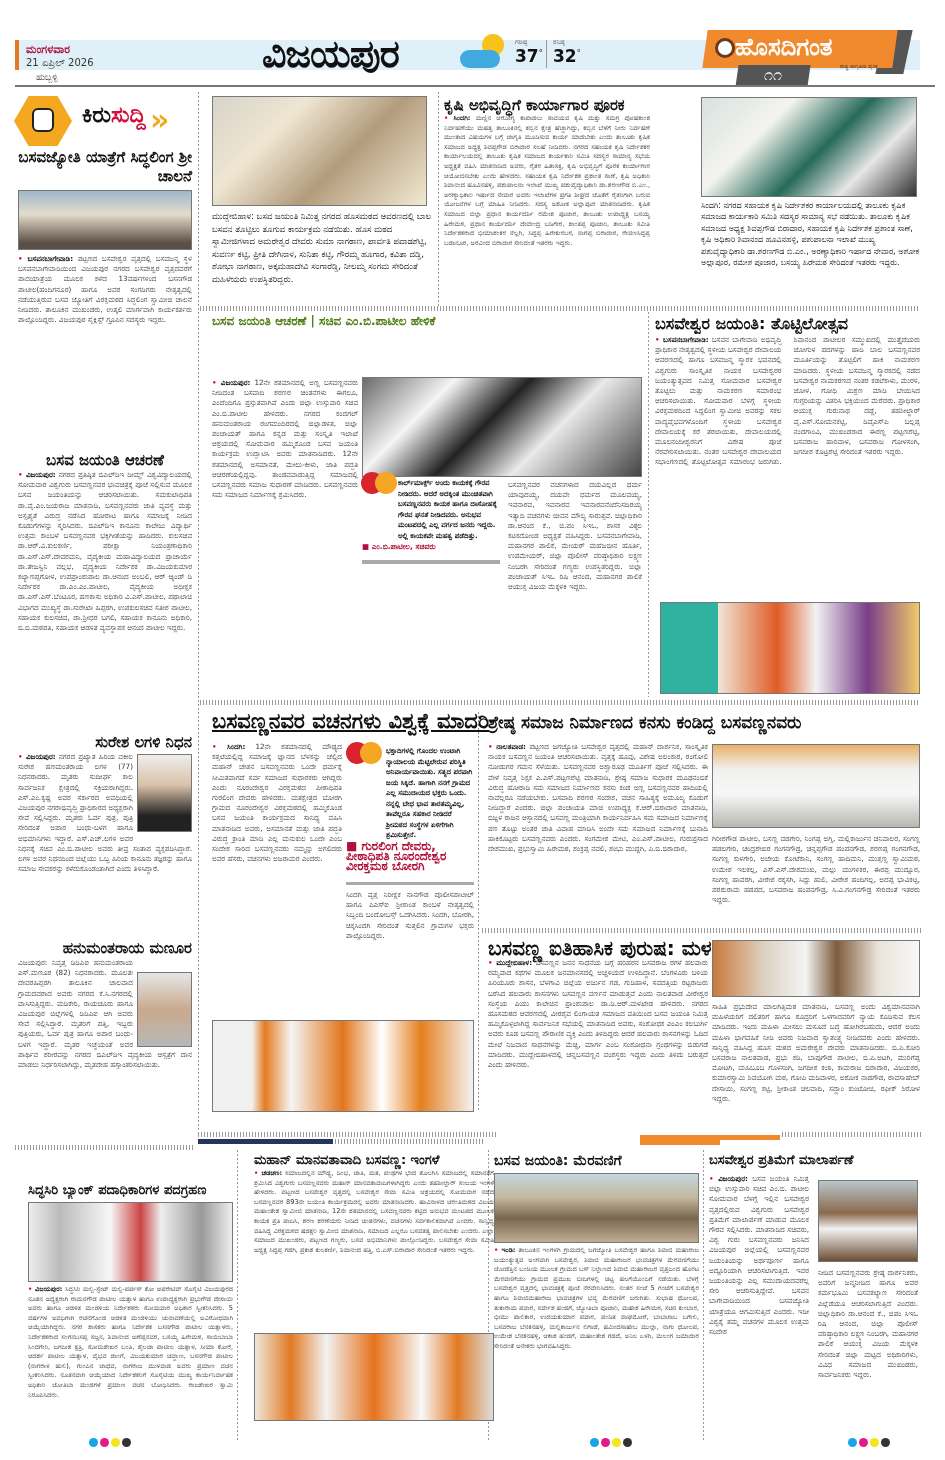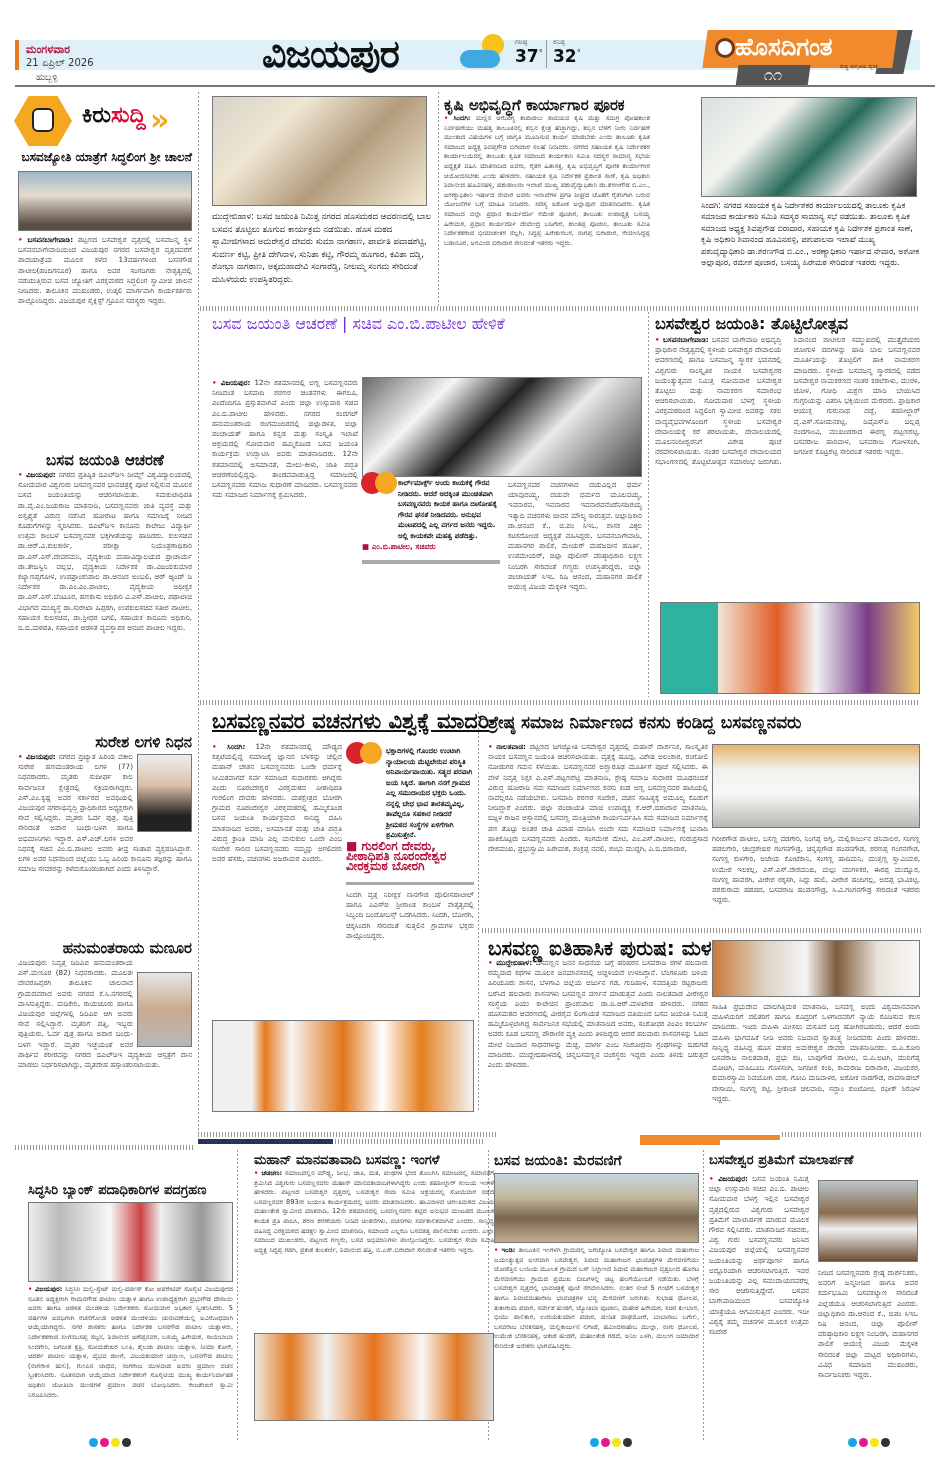--- a/index.html
+++ b/index.html
@@ -80,21 +80,21 @@
 
 <div class="abs kiru-hex">
   <div style="position:absolute;left:18px;top:12px;width:22px;height:24px;background:#fff;border:2px solid #222;border-radius:6px;"></div>
 </div>
 <div class="abs" style="left:82px;top:102px;font-size:22px;font-weight:bold;">
   <span style="color:#111">ಕಿರು</span><span style="color:#d0103a">ಸುದ್ದಿ</span>
 </div>
 <div class="abs kiru-chev">»</div>
 
 <div class="col" style="left:18px;top:148px;width:174px;">
-  <h2 style="font-size:12px;line-height:19px;text-align:right;">ಬಸವಜ್ಯೋತಿ ಯಾತ್ರೆಗೆ ಸಿದ್ಧಲಿಂಗ ಶ್ರೀ ಚಾಲನೆ</h2>
+  <h2 style="font-size:15px;line-height:19px;text-align:right;">ಬಸವಜ್ಯೋತಿ ಯಾತ್ರೆಗೆ ಸಿದ್ಧಲಿಂಗ ಶ್ರೀ ಚಾಲನೆ</h2>
   <div class="photo" style="position:relative;height:60px;margin:4px 0;background:linear-gradient(180deg,#9fb7c9,#e4dccd 40%,#5b4e44 90%);"></div>
   <p class="body-txt"><span class="dateline">ಬಸವನಬಾಗೇವಾಡಿ:</span> <span>ಪಟ್ಟಣದ ಬಸವೇಶ್ವರ ವೃತ್ತದಲ್ಲಿ ಬಸವಜನ್ಮ ಸ್ಥಳ ಬಸವನಬಾಗೇವಾಡಿಯಿಂದ ವಿಜಯಪುರ ನಗರದ ಬಸವೇಶ್ವರ ವೃತ್ತದವರೆಗೆ ಪಾದಯಾತ್ರೆಯ ಮೂಲಕ ಕಳೆದ 13ವರ್ಷಗಳಿಂದ ಬಸನಗೌಡ ಪಾಟೀಲ(ಹಂದಿಗನೂರ) ಹಾಗೂ ಅವರ ಸಂಗಡಿಗರು ನೇತೃತ್ವದಲ್ಲಿ ನಡೆಯುತ್ತಿರುವ ಬಸವ ಜ್ಯೋತಿಗೆ ವಿರಕ್ತಮಠದ ಸಿದ್ಧಲಿಂಗ ಸ್ವಾಮೀಜಿ ಚಾಲನೆ ನೀಡಿದರು. ತಾಲೂಕಿನ ಮುಖಂಡರು, ಉತ್ಕಲಿ ಮಾರ್ಗವಾಗಿ ಕಾರ್ಯಕರ್ತರು ಪಾಲ್ಗೊಂಡಿದ್ದರು. ವಿಜಯಪುರ ಸೈಕ್ಲಿಸ್ಟ್ ಗ್ರೂಪಿನ ಸದಸ್ಯರು ಇದ್ದರು.</span></p>
 </div>
 
 <div class="col" style="left:18px;top:450px;width:174px;">
   <h2 style="font-size:15px;line-height:20px;text-align:center;">ಬಸವ ಜಯಂತಿ ಆಚರಣೆ</h2>
   <p class="body-txt"><span class="dateline">ವಿಜಯಪುರ:</span> <span>ನಗರದ ಪ್ರತಿಷ್ಠಿತ ಬಿಎಲ್‌ಡಿಇ ಡೀಮ್ಡ್ ವಿಶ್ವವಿದ್ಯಾಲಯದಲ್ಲಿ ಸೋಮವಾರ ವಿಶ್ವಗುರು ಬಸವಣ್ಣನವರ ಭಾವಚಿತ್ರಕ್ಕೆ ಪೂಜೆ ಸಲ್ಲಿಸುವ ಮೂಲಕ ಬಸವ ಜಯಂತಿಯನ್ನು ಆಚರಿಸಲಾಯಿತು. ಸಮಕುಲಾಧಿಪತಿ ಡಾ.ವೈ.ಎಂ.ಜಯರಾಜ ಮಾತನಾಡಿ, ಬಸವಣ್ಣನವರು ಜಾತಿ ವ್ಯವಸ್ಥೆ ಮತ್ತು ಅಸ್ಪೃಶ್ಯತೆ ವಿರುದ್ಧ ನಡೆಸಿದ ಹೋರಾಟ ಹಾಗೂ ಸಮಾಜಕ್ಕೆ ನೀಡಿದ ಕೊಡುಗೆಗಳನ್ನು ಸ್ಮರಿಸಿದರು. ಬಿಎಲ್‌ಡಿಇ ಕಾನೂನು ಕಾಲೇಜು ವಿದ್ಯಾರ್ಥಿ ಉತ್ತಮ ಕಾಂಬಳೆ ಬಸವಣ್ಣನವರ ಭಕ್ತಿಗೀತೆಯನ್ನು ಹಾಡಿದರು. ಕುಲಸಚಿವ ಡಾ.ಆರ್.ವಿ.ಕುಲಕರ್ಣಿ, ಪರೀಕ್ಷಾ ನಿಯಂತ್ರಣಾಧಿಕಾರಿ ಡಾ.ಎಸ್.ಎಸ್.ದೇವರಮನಿ, ವೈದ್ಯಕೀಯ ಮಹಾವಿದ್ಯಾಲಯದ ಪ್ರಾಚಾರ್ಯೆ ಡಾ.ತೇಜಸ್ವಿನಿ ವಲ್ಲಭ, ವೈದ್ಯಕೀಯ ನಿರ್ದೇಶಕ ಡಾ.ವಿಜಯಕುಮಾರ ಕಲ್ಯಾಣಪ್ಪಗೋಳ, ಉಪಪ್ರಾಂಶುಪಾಲ ಡಾ.ಆನಂದ ಅಂಬಲಿ, ಆರ್ ಆ್ಯಂಡ್ ಡಿ ನಿರ್ದೇಶಕ ಡಾ.ಎಂ.ಎಂ.ಪಾಟೀಲ, ವೈದ್ಯಕೀಯ ಅಧೀಕ್ಷಕ ಡಾ.ಎಸ್.ಎಸ್.ಬೆಂಟೂರ, ಹಣಕಾಸು ಅಧಿಕಾರಿ ವಿ.ಎಸ್.ಪಾಟೀಲ, ಪಥಾಲಾಜಿ ವಿಭಾಗದ ಮುಖ್ಯಸ್ಥೆ ಡಾ.ಸುರೇಖಾ ಹಿಪ್ಪರಗಿ, ಉಪಕುಲಸಚಿವ ಸತೀಶ ಪಾಟೀಲ, ಸಹಾಯಕ ಕುಲಸಚಿವ, ಡಾ.ಶ್ರೀಧರ ಬಗಲಿ, ಸಹಾಯಕ ಕಾನೂನು ಅಧಿಕಾರಿ, ಬಿ.ಬಿ.ಮಠಪತಿ, ಸಹಾಯಕ ಆಡಳಿತ ವ್ಯವಸ್ಥಾಪಕ ಆನಂದ ಪಾಟೀಲ ಇದ್ದರು.</span></p>
 </div>
 
 <div class="col" style="left:18px;top:732px;width:174px;">
@@ -115,21 +115,21 @@
 <div class="col" style="left:444px;top:96px;width:206px;">
   <h2 style="font-size:15px;line-height:18px;white-space:nowrap;">ಕೃಷಿ ಅಭಿವೃದ್ಧಿಗೆ ಕಾರ್ಯಾಗಾರ ಪೂರಕ</h2>
   <p class="body-txt" style="font-size:6.6px;line-height:9.6px;"><span class="dateline">ಸಿಂದಗಿ:</span> <span>ಮಣ್ಣಿನ ಆರೋಗ್ಯ ಕಾಪಾಡಲು ಸಾವಯವ ಕೃಷಿ ಮತ್ತು ಸಮಗ್ರ ಪೋಷಕಾಂಶ ನಿರ್ವಹಣೆಯು ಮಹತ್ವ ತಾಲೂಕಿನಲ್ಲಿ ಕಬ್ಬಿನ ಕ್ಷೇತ್ರ ಹೆಚ್ಚಾಗಿದ್ದು, ಕಬ್ಬಿನ ಬೆಳೆಗೆ ನೀರು ನಿರ್ವಹಣೆ ಮುಂತಾದ ವಿಷಯಗಳ ಬಗ್ಗೆ ಜಾಗೃತಿ ಮೂಡಿಸುವ ಕಾರ್ಯ ಮಾಡಬೇಕು ಎಂದು ತಾಲೂಕು ಕೃಷಿಕ ಸಮಾಜದ ಅಧ್ಯಕ್ಷ ಶಿವಪ್ಪಗೌಡ ಬಿರಾದಾರ ಸಲಹೆ ನೀಡಿದರು. ನಗರದ ಸಹಾಯಕ ಕೃಷಿ ನಿರ್ದೇಶಕರ ಕಾರ್ಯಾಲಯದಲ್ಲಿ ತಾಲೂಕು ಕೃಷಿಕ ಸಮಾಜದ ಕಾರ್ಯಕಾರಿ ಸಮಿತಿ ಸದಸ್ಯರ ಸಾಮಾನ್ಯ ಸಭೆಯ ಅಧ್ಯಕ್ಷತೆ ವಹಿಸಿ ಮಾತನಾಡಿದ ಅವರು, ರೈತರ ಹಿತಾಸಕ್ತಿ, ಕೃಷಿ ಅಭಿವೃದ್ಧಿಗೆ ಪೂರಕ ಕಾರ್ಯಾಗಾರ ಆಯೋಜಿಸಬೇಕು ಎಂದು ಹೇಳಿದರು. ಸಹಾಯಕ ಕೃಷಿ ನಿರ್ದೇಶಕ ಪ್ರಶಾಂತ ಸಾಣೆ, ಕೃಷಿ ಅಧಿಕಾರಿ ಶಿವಾನಂದ ಹೂವಿನಹಳ್ಳಿ, ಪಶುಪಾಲನಾ ಇಲಾಖೆ ಮುಖ್ಯ ಪಶುವೈದ್ಯಾಧಿಕಾರಿ ಡಾ.ಶರಣಗೌಡ ಬಿ.ಎಂ., ಅರಣ್ಯಾಧಿಕಾರಿ ಇರ್ಷಾದ ನೇವಾರ ಅವರು ಇಲಾಖೆಗಳ ಪ್ರಗತಿ ಶೀಘ್ರದ ಜೊತೆಗೆ ರೈತರಿಗಾಗಿ ಬರುವ ಯೋಜನೆಗಳ ಬಗ್ಗೆ ಮಾಹಿತಿ ನೀಡಿದರು. ಸದಸ್ಯ ಅಶೋಕ ಅಲ್ಲಾಪೂರ ಮಾತನಾಡಿದರು. ಕೃಷಿಕ ಸಮಾಜದ ಜಿಲ್ಲಾ ಪ್ರಧಾನ ಕಾರ್ಯದರ್ಶಿ ರಮೇಶ ಪೂಜಾರ, ತಾಲೂಕು ಉಪಾಧ್ಯಕ್ಷ ಬಸಯ್ಯ ಹಿರೇಮಠ, ಪ್ರಧಾನ ಕಾರ್ಯದರ್ಶಿ ದೇವೇಂದ್ರ ಬಡಿಗೇರ, ಶಾಂತಪ್ಪ ಪೂಜಾರಿ, ತಾಲೂಕು ಸಮಿತಿ ನಿರ್ದೇಶಕರಾದ ಭೀಮಾಶಂಕರ ನೆಲ್ಲಗಿ, ಸಿದ್ದಪ್ಪ ಹಿರೇಕುರಬರ, ನಾಗಪ್ಪ ಬಿರಾದಾರ, ರೇವಣಸಿದ್ದಪ್ಪ ಬಡಾನೂರ, ಅರವಿಂದ ಬಿರಾದಾರ ಸೇರಿದಂತೆ ಇತರರು ಇದ್ದರು.</span></p>
 </div>
 <div class="photo" style="left:701px;top:97px;width:216px;height:100px;background:linear-gradient(135deg,#d7e1df,#f4f4ef 30%,#276a5a 55%,#e6e6e6 75%,#333);"></div>
 <p class="abs caption" style="left:701px;top:200px;width:220px;font-size:8px;line-height:11.4px;">ಸಿಂದಗಿ: ನಗರದ ಸಹಾಯಕ ಕೃಷಿ ನಿರ್ದೇಶಕರ ಕಾರ್ಯಾಲಯದಲ್ಲಿ ತಾಲೂಕು ಕೃಷಿಕ ಸಮಾಜದ ಕಾರ್ಯಕಾರಿ ಸಮಿತಿ ಸದಸ್ಯರ ಸಾಮಾನ್ಯ ಸಭೆ ನಡೆಯಿತು. ತಾಲೂಕು ಕೃಷಿಕ ಸಮಾಜದ ಅಧ್ಯಕ್ಷ ಶಿವಪ್ಪಗೌಡ ಬಿರಾದಾರ, ಸಹಾಯಕ ಕೃಷಿ ನಿರ್ದೇಶಕ ಪ್ರಶಾಂತ ಸಾಣೆ, ಕೃಷಿ ಅಧಿಕಾರಿ ಶಿವಾನಂದ ಹೂವಿನಹಳ್ಳಿ, ಪಶುಪಾಲನಾ ಇಲಾಖೆ ಮುಖ್ಯ ಪಶುವೈದ್ಯಾಧಿಕಾರಿ ಡಾ.ಶರಣಗೌಡ ಬಿ.ಎಂ., ಅರಣ್ಯಾಧಿಕಾರಿ ಇರ್ಷಾದ ನೇವಾರ, ಅಶೋಕ ಅಲ್ಲಾಪೂರ, ರಮೇಶ ಪೂಜಾರ, ಬಸಯ್ಯ ಹಿರೇಮಠ ಸೇರಿದಂತೆ ಇತರರು ಇದ್ದರು.</p>
 
 <div class="dash-h" style="left:200px;top:306px;width:720px;"></div>
 
 <div class="col" style="left:212px;top:314px;width:430px;">
-  <div style="font-size:16px;font-weight:normal;color:#6d28d9;">ಬಸವ ಜಯಂತಿ ಆಚರಣೆ | ಸಚಿವ ಎಂ.ಬಿ.ಪಾಟೀಲ ಹೇಳಿಕೆ</div>
+  <div style="font-size:12px;font-weight:bold;color:#4d7c0f;">ಬಸವ ಜಯಂತಿ ಆಚರಣೆ | ಸಚಿವ ಎಂ.ಬಿ.ಪಾಟೀಲ ಹೇಳಿಕೆ</div>
 </div>
 <p class="abs body-txt" style="left:212px;top:378px;width:146px;height:320px;overflow:hidden;"><span class="dateline">ವಿಜಯಪುರ:</span> <span>12ನೇ ಶತಮಾನದಲ್ಲಿ ಅಣ್ಣ ಬಸವಣ್ಣನವರು ನೀಡಿದಂತ ಬಸವಾದಿ ಶರಣರ ಚಿಂತನೆಗಳು ಈಗಲೂ, ಎಂದೆಂದಿಗೂ ಪ್ರಸ್ತುತವಾಗಿವೆ ಎಂದು ಜಿಲ್ಲಾ ಉಸ್ತುವಾರಿ ಸಚಿವ ಎಂ.ಬಿ.ಪಾಟೀಲ ಹೇಳಿದರು. ನಗರದ ಕಂದಗಲ್ ಹನುಮಂತರಾಯ ರಂಗಮಂದಿರದಲ್ಲಿ ಜಿಲ್ಲಾಡಳಿತ, ಜಿಲ್ಲಾ ಪಂಚಾಯತ್ ಹಾಗೂ ಕನ್ನಡ ಮತ್ತು ಸಂಸ್ಕೃತಿ ಇಲಾಖೆ ಆಶ್ರಯದಲ್ಲಿ ಸೋಮವಾರ ಹಮ್ಮಿಕೊಂಡ ಬಸವ ಜಯಂತಿ ಕಾರ್ಯಕ್ರಮ ಉದ್ಘಾಟಿಸಿ ಅವರು ಮಾತನಾಡಿದರು. 12ನೇ ಶತಮಾನದಲ್ಲಿ ಅಸಮಾನತೆ, ಮೇಲು-ಕೀಳು, ಜಾತಿ ಪದ್ಧತಿ ಆಚರಣೆಯಲ್ಲಿದ್ದವು. ತಾಂಡವವಾಡುತ್ತಿದ್ದ ಸಮಾಜದಲ್ಲಿ ಬಸವಣ್ಣನವರು ಸಮಾಜ ಸುಧಾರಣೆ ಮಾಡಿದರು. ಬಸವಣ್ಣನವರು ಸಮ ಸಮಾಜದ ನಿರ್ಮಾಣಕ್ಕೆ ಶ್ರಮಿಸಿದರು.</span></p>
 <div class="photo" style="left:362px;top:377px;width:280px;height:100px;background:linear-gradient(135deg,#6a6a6a,#f5f5f5 25%,#222 45%,#e9e9e9 65%,#444);"></div>
 <div class="quote-mark" style="left:361px;top:472px;background:#d9232d;"></div>
 <div class="quote-mark" style="left:375px;top:472px;background:#f5a623;"></div>
 <div class="abs" style="left:362px;top:478px;width:138px;">
   <p class="pull-txt" style="font-size:7px;line-height:10.5px;padding-left:36px;">ಕಾರ್ಲ್‌ಮಾರ್ಕ್ಸ್ ಅಂದು ಕಾಯಕಕ್ಕೆ ಗೌರವ ನೀಡಿದರು. ಆದರೆ ಅದಕ್ಕಿಂತ ಮುಂಚಿತವಾಗಿ ಬಸವಣ್ಣನವರು ಕಾಯಕ ಹಾಗೂ ದಾಸೋಹಕ್ಕೆ ಗೌರವ ಘನತೆ ನೀಡಿದವರು. ಅನುಭವ ಮಂಟಪದಲ್ಲಿ ಎಲ್ಲ ವರ್ಗದ ಜನರು ಇದ್ದರು. ಅಲ್ಲಿ ಕಾಯಕವೇ ಮಹತ್ವ ಪಡೆದಿತ್ತು.</p>
   <p class="pull red-sq" style="font-size:7.5px;">ಎಂ.ಬಿ.ಪಾಟೀಲ, ಸಚಿವರು</p>
 </div>
 <div class="abs" style="left:362px;top:560px;width:138px;height:4px;background:#aaa;"></div>

